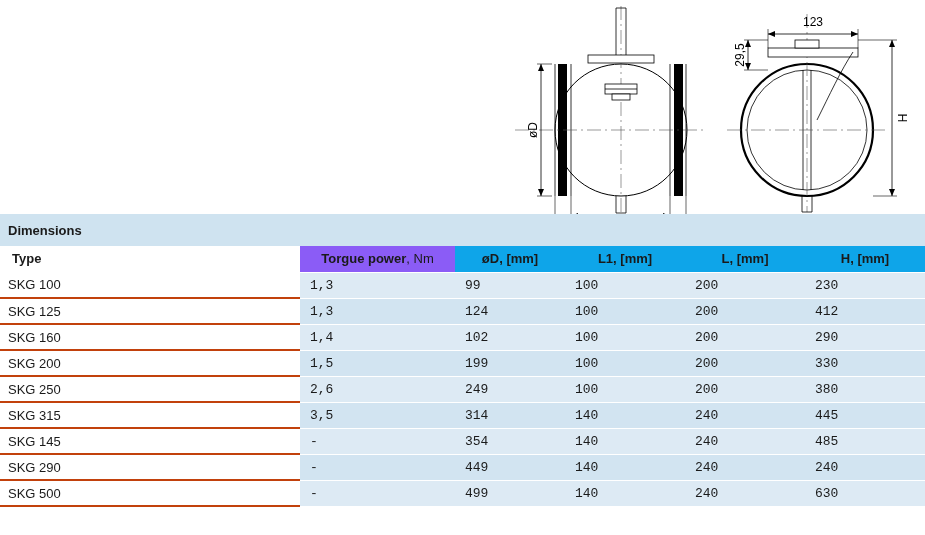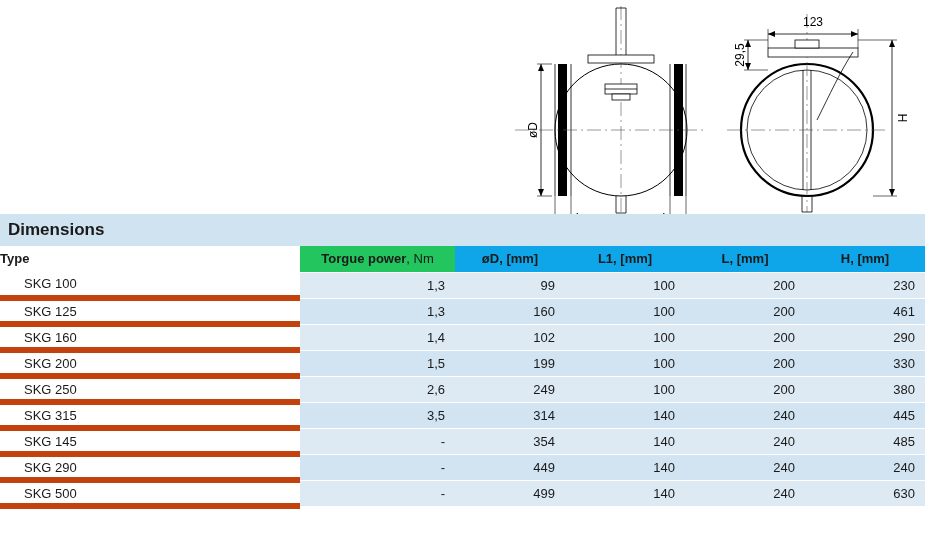--- a/index.html
+++ b/index.html
@@ -38,21 +38,21 @@
   }
   .dim-title-bar {
     background: #cfe3f0;
     height: 32px;
     display: flex;
     align-items: center;
     padding-left: 8px;
     box-sizing: border-box;
   }
   .dim-title-bar .title-text {
-    font-size: 17px;
+    font-size: 13px;
     font-weight: bold;
     color: #1a1a1a;
   }
   table.dim-table {
     border-collapse: collapse;
     width: 925px;
     table-layout: fixed;
   }
   table.dim-table col.c0 { width: 300px; }
   table.dim-table col.c1 { width: 155px; }
@@ -72,37 +72,38 @@
   }
   table.dim-table thead th {
     font-weight: bold;
     text-align: center;
     background: #0ea5e9;
     border-bottom: 1px solid #ffffff;
   }
   table.dim-table thead th.th-type {
     text-align: left;
     background: #ffffff;
-    padding-left: 0;
+    padding-left: 12px;
   }
   table.dim-table thead th.th-torque {
-    background: #22c55e;
+    background: #8b5cf6;
   }
   table.dim-table thead th .unit {
     font-weight: normal;
   }
   table.dim-table tbody td.col-type {
     text-align: left;
     background: #ffffff;
-    padding-left: 24px;
-    border-bottom: 6px solid #c2410c;
+    padding-left: 8px;
+    border-bottom: 2px solid #c2410c;
   }
   table.dim-table tbody td.col-val {
-    text-align: right;
+    text-align: left;
     background: #ddeaf4;
+    font-family: Liberation Mono, monospace;
   }
   table.dim-table tbody tr:nth-child(even) td.col-val {
     background: #d2e4f1;
   }
 </style>
 </head>
 <body>
 
 <div id="drawing-area">
   <svg width="470" height="248" viewBox="0 0 470 248" xmlns="http://www.w3.org/2000/svg">
@@ -238,24 +239,24 @@
         <td class="col-type">SKG 100</td>
         <td class="col-val">1,3</td>
         <td class="col-val">99</td>
         <td class="col-val">100</td>
         <td class="col-val">200</td>
         <td class="col-val">230</td>
       </tr>
       <tr>
         <td class="col-type">SKG 125</td>
         <td class="col-val">1,3</td>
-        <td class="col-val">160</td>
-        <td class="col-val">100</td>
-        <td class="col-val">200</td>
-        <td class="col-val">461</td>
+        <td class="col-val">124</td>
+        <td class="col-val">100</td>
+        <td class="col-val">200</td>
+        <td class="col-val">412</td>
       </tr>
       <tr>
         <td class="col-type">SKG 160</td>
         <td class="col-val">1,4</td>
         <td class="col-val">102</td>
         <td class="col-val">100</td>
         <td class="col-val">200</td>
         <td class="col-val">290</td>
       </tr>
       <tr>

